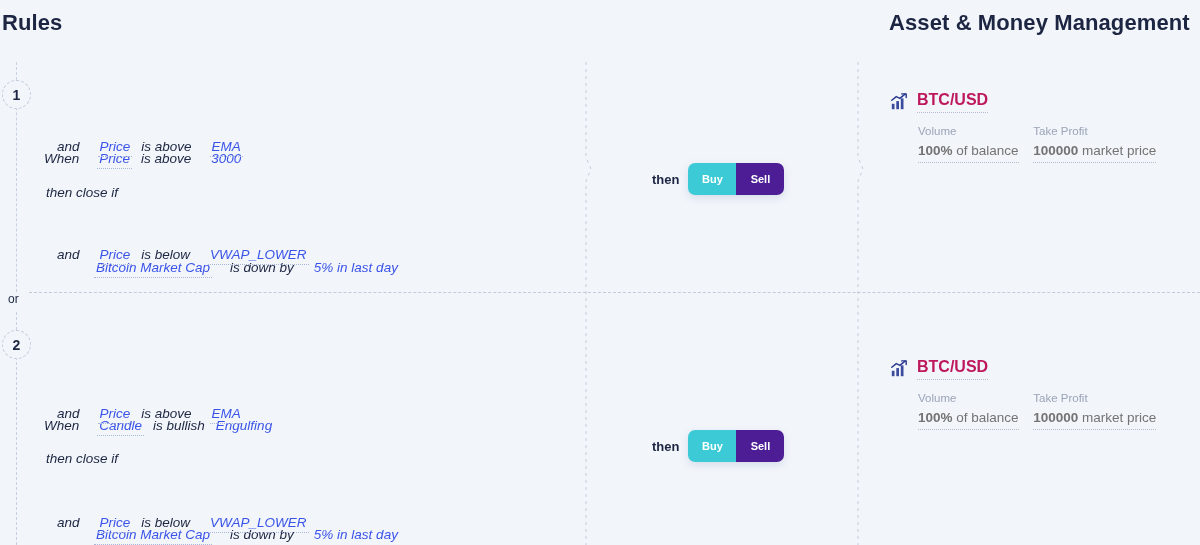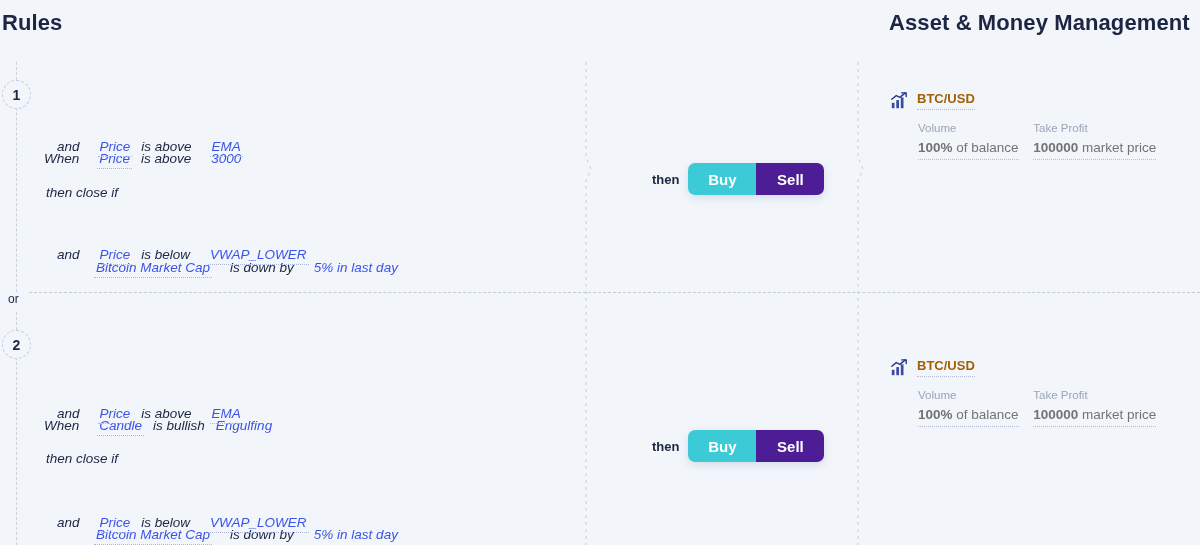--- a/index.html
+++ b/index.html
@@ -140,47 +140,47 @@
   }
   .then-label { font-size: 13px; font-weight: bold; color: #1c2541; }
 
   .buysell {
     display: flex;
     border-radius: 7px;
     overflow: hidden;
     box-shadow: 0 3px 9px rgba(90,110,160,.18);
   }
   .buysell .seg {
-    width: 68px;
+    width: 48px;
     height: 32px;
     display: flex;
     align-items: center;
     justify-content: center;
-    font-size: 15px;
+    font-size: 11px;
     font-weight: bold;
     color: #ffffff;
     cursor: pointer;
     user-select: none;
   }
   .seg-buy  { background: #3ccbd6; }
   .seg-sell { background: #4c1d95; }
 
   
   .asset-card { position: absolute; left: 890px; width: 300px; }
 
   .asset-head {
     display: flex;
     align-items: center;
     gap: 9px;
   }
   .asset-icon { width: 18px; height: 18px; display: block; }
   .asset-symbol {
-    font-size: 13px;
+    font-size: 16px;
     font-weight: bold;
-    color: #a16207;
+    color: #be185d;
     border-bottom: 1px dotted #b4bdd4;
     padding-bottom: 3px;
     cursor: pointer;
   }
 
   .asset-fields {
     display: flex;
     margin-top: 12px;
     padding-left: 28px;
     justify-content: space-between;

